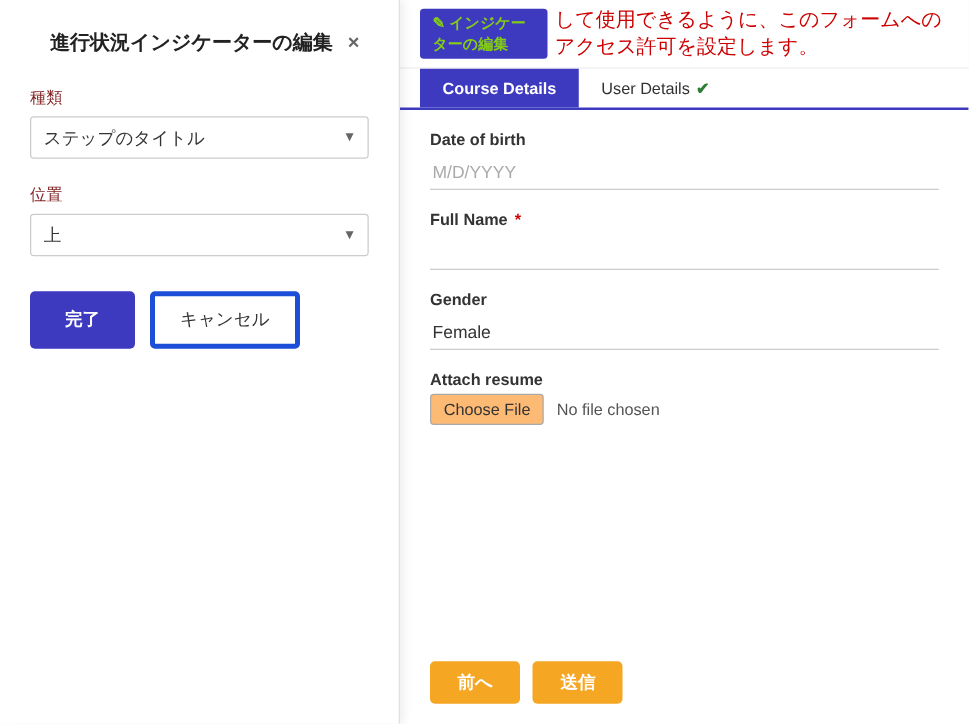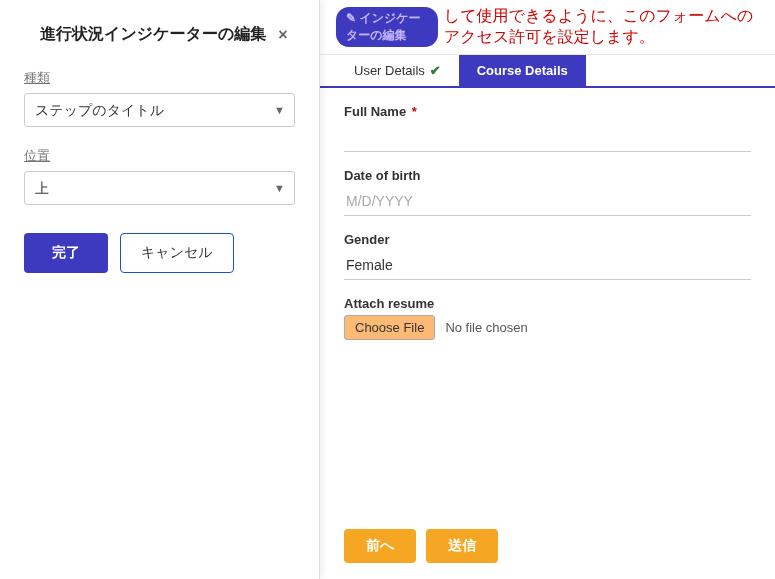--- a/index.html
+++ b/index.html
@@ -38,24 +38,23 @@
 
     .close-btn {
       cursor: pointer;
       color: #666;
       font-size: 16px;
       margin-left: 4px;
     }
 
     .field-label {
       font-size: 13px;
-      color: #737373;
+      color: #7f1d1d;
       margin-bottom: 6px;
       font-weight: normal;
-      text-decoration: underline;
     }
 
     .field-group {
       margin-bottom: 20px;
     }
 
     .select-wrapper {
       position: relative;
     }
 
@@ -96,21 +95,21 @@
       border-radius: 4px;
       padding: 10px 28px;
       font-size: 14px;
       cursor: pointer;
       font-weight: bold;
     }
 
     .btn-secondary {
       background: #fff;
       color: #333;
-      border: 1px solid #1d4ed8;
+      border: 4px solid #1d4ed8;
       border-radius: 4px;
       padding: 10px 20px;
       font-size: 14px;
       cursor: pointer;
     }
 
     
     .right-panel {
       flex: 1;
       background: #f9f9f9;
@@ -149,23 +148,23 @@
       font-size: 12px;
       color: #555;
       border-bottom: 1px solid #e8e8e8;
       display: flex;
       align-items: center;
       gap: 6px;
     }
 
     .top-bar-label {
       background: #3d3abf;
-      color: #c4b5fd;
+      color: #84cc16;
       padding: 3px 10px;
-      border-radius: 13px;
+      border-radius: 3px;
       font-size: 12px;
       font-weight: bold;
     }
 
     .top-bar-note {
       color: #c00;
       font-size: 16px;
     }
 
     
@@ -322,44 +321,44 @@
 <div class="right-panel">
   <div class="overlay-panel">
 
     <div class="top-bar">
       <span class="editor-banner-inner top-bar-label">✎ インジケーターの編集</span>
       <span class="top-bar-note">して使用できるように、このフォームへのアクセス許可を設定します。</span>
     </div>
 
     <div class="form-area">
       <div class="tabs">
+        <div class="tab active">
+          <span>Course Details</span>
+        </div>
         <div class="tab done">
           <span>User Details</span>
           <span class="checkmark">✔</span>
         </div>
-        <div class="tab active">
-          <span>Course Details</span>
-        </div>
       </div>
 
       <div class="form-body">
+        <div class="form-field">
+          <div class="form-field-label">Date of birth</div>
+          <input class="form-input" type="text" placeholder="M/D/YYYY" style="">
+        </div>
+
         <div class="form-field">
           <div class="form-field-label">
             <span>Full Name</span>
             <span class="required">*</span>
           </div>
           <input class="form-input" type="text" value="" style="">
         </div>
 
         <div class="form-field">
-          <div class="form-field-label">Date of birth</div>
-          <input class="form-input" type="text" placeholder="M/D/YYYY" style="">
-        </div>
-
-        <div class="form-field">
           <div class="form-field-label">Gender</div>
           <input class="form-input" type="text" value="Female" style="">
         </div>
 
         <div class="form-field">
           <div class="form-field-label">Attach resume</div>
           <div class="file-row">
             <button class="choose-file-btn">Choose File</button>
             <span class="no-file-text">No file chosen</span>
           </div>

